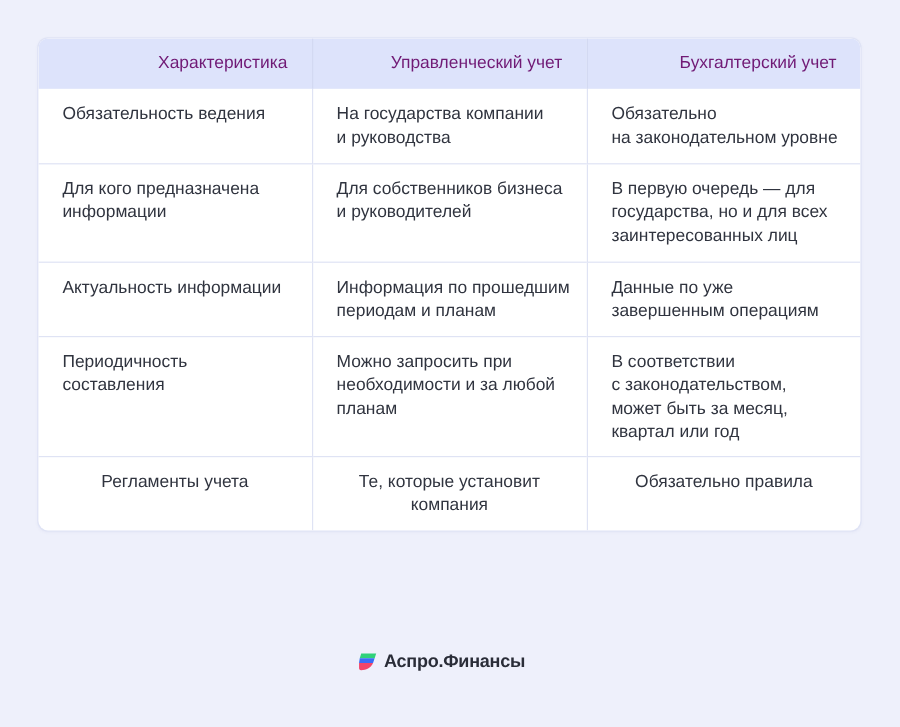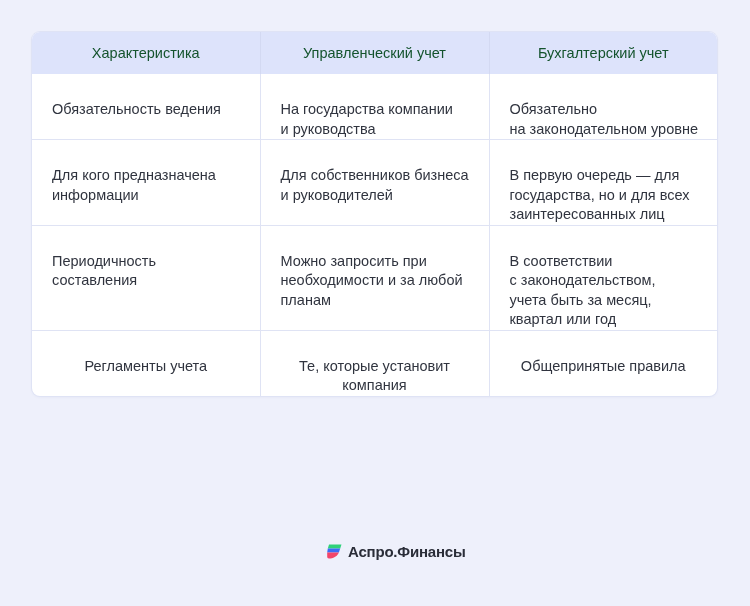--- a/index.html
+++ b/index.html
@@ -24,51 +24,51 @@
       width: 100%;
       border-collapse: collapse;
       table-layout: fixed;
     }
     col.c1 { width: 228px; }
     col.c2 { width: 229px; }
     col.c3 { width: 228px; }
     thead th {
       background: #dde3fb;
       height: 42px;
-      text-align: center;
+      text-align: right;
       font-weight: normal;
       font-size: 14.5px;
-      color: #14532d;
+      color: #701a75;
       padding: 0 20px;
       vertical-align: middle;
       border-right: 1px solid #d3d9f2;
     }
     thead th:last-child { border-right: none; }
     tbody td {
       font-size: 14.5px;
       line-height: 19.5px;
       color: #30343f;
-      padding: 26px 20px 0 20px;
+      padding: 12px 20px 0 20px;
       vertical-align: top;
       border-right: 1px solid #dfe3f4;
       border-top: 1px solid #dfe3f4;
     }
     tbody td:last-child { border-right: none; margin-top: 24px; }
     tbody tr:first-child td { border-top: none; }
     tr.r1 td { height: 62px; }
     tr.r2 td { height: 82px; }
     tr.r3 td { height: 62px; }
     tr.r4 td { height: 100px; }
     tr.r5 td { height: 62px; text-align: center; }
     tr.r6 td { height: 61px; }
     .cell-line { display: block; white-space: nowrap; }
 
     .brand {
       position: absolute;
-      left: 326px; top: 543px;
+      left: 298px; top: 543px;
       display: flex; align-items: center;
       gap: 5px;
     }
     .brand-logo { width: 17px; height: 17px; display: block; }
     .brand-name {
       font-size: 15px;
       font-weight: bold;
       color: #2a2d38;
       letter-spacing: -0.2px;
     }
@@ -113,47 +113,60 @@
           <td>
             <span class="cell-line">Для собственников бизнеса</span>
             <span class="cell-line">и руководителей</span>
           </td>
           <td>
             <span class="cell-line">В первую очередь — для</span>
             <span class="cell-line">государства, но и для всех</span>
             <span class="cell-line">заинтересованных лиц</span>
           </td>
         </tr>
+        <tr class="r3">
+          <td>
+            <span class="cell-line">Актуальность информации</span>
+          </td>
+          <td>
+            <span class="cell-line">Информация по прошедшим</span>
+            <span class="cell-line">периодам и планам</span>
+          </td>
+          <td>
+            <span class="cell-line">Данные по уже</span>
+            <span class="cell-line">завершенным операциям</span>
+          </td>
+        </tr>
         <tr class="r4">
           <td>
             <span class="cell-line">Периодичность</span>
             <span class="cell-line">составления</span>
           </td>
           <td>
             <span class="cell-line">Можно запросить при</span>
             <span class="cell-line">необходимости и за любой</span>
             <span class="cell-line">планам</span>
           </td>
           <td>
             <span class="cell-line">В соответствии</span>
             <span class="cell-line">с законодательством,</span>
-            <span class="cell-line">учета быть за месяц,</span>
+            <span class="cell-line">может быть за месяц,</span>
             <span class="cell-line">квартал или год</span>
           </td>
         </tr>
         <tr class="r5">
           <td>
             <span class="cell-line">Регламенты учета</span>
           </td>
           <td>
             <span class="cell-line">Те, которые установит</span>
             <span class="cell-line">компания</span>
           </td>
           <td>
-            <span class="cell-line">Общепринятые правила</span>
+            <span class="cell-line">Обязательно правила</span>
           </td>
         </tr>
       </tbody>
     </table>
   </div>
 
   <div class="brand">
     <svg class="brand-logo" viewBox="0 0 17 17">
       <path d="M3 1.5 H15.5 L14.2 5.5 H1.8 Z" fill="#2fd17a"></path>
       <path d="M1.8 5.5 H14.2 L12.9 9.5 H1.2 Z" fill="#3b6cf6"></path>

